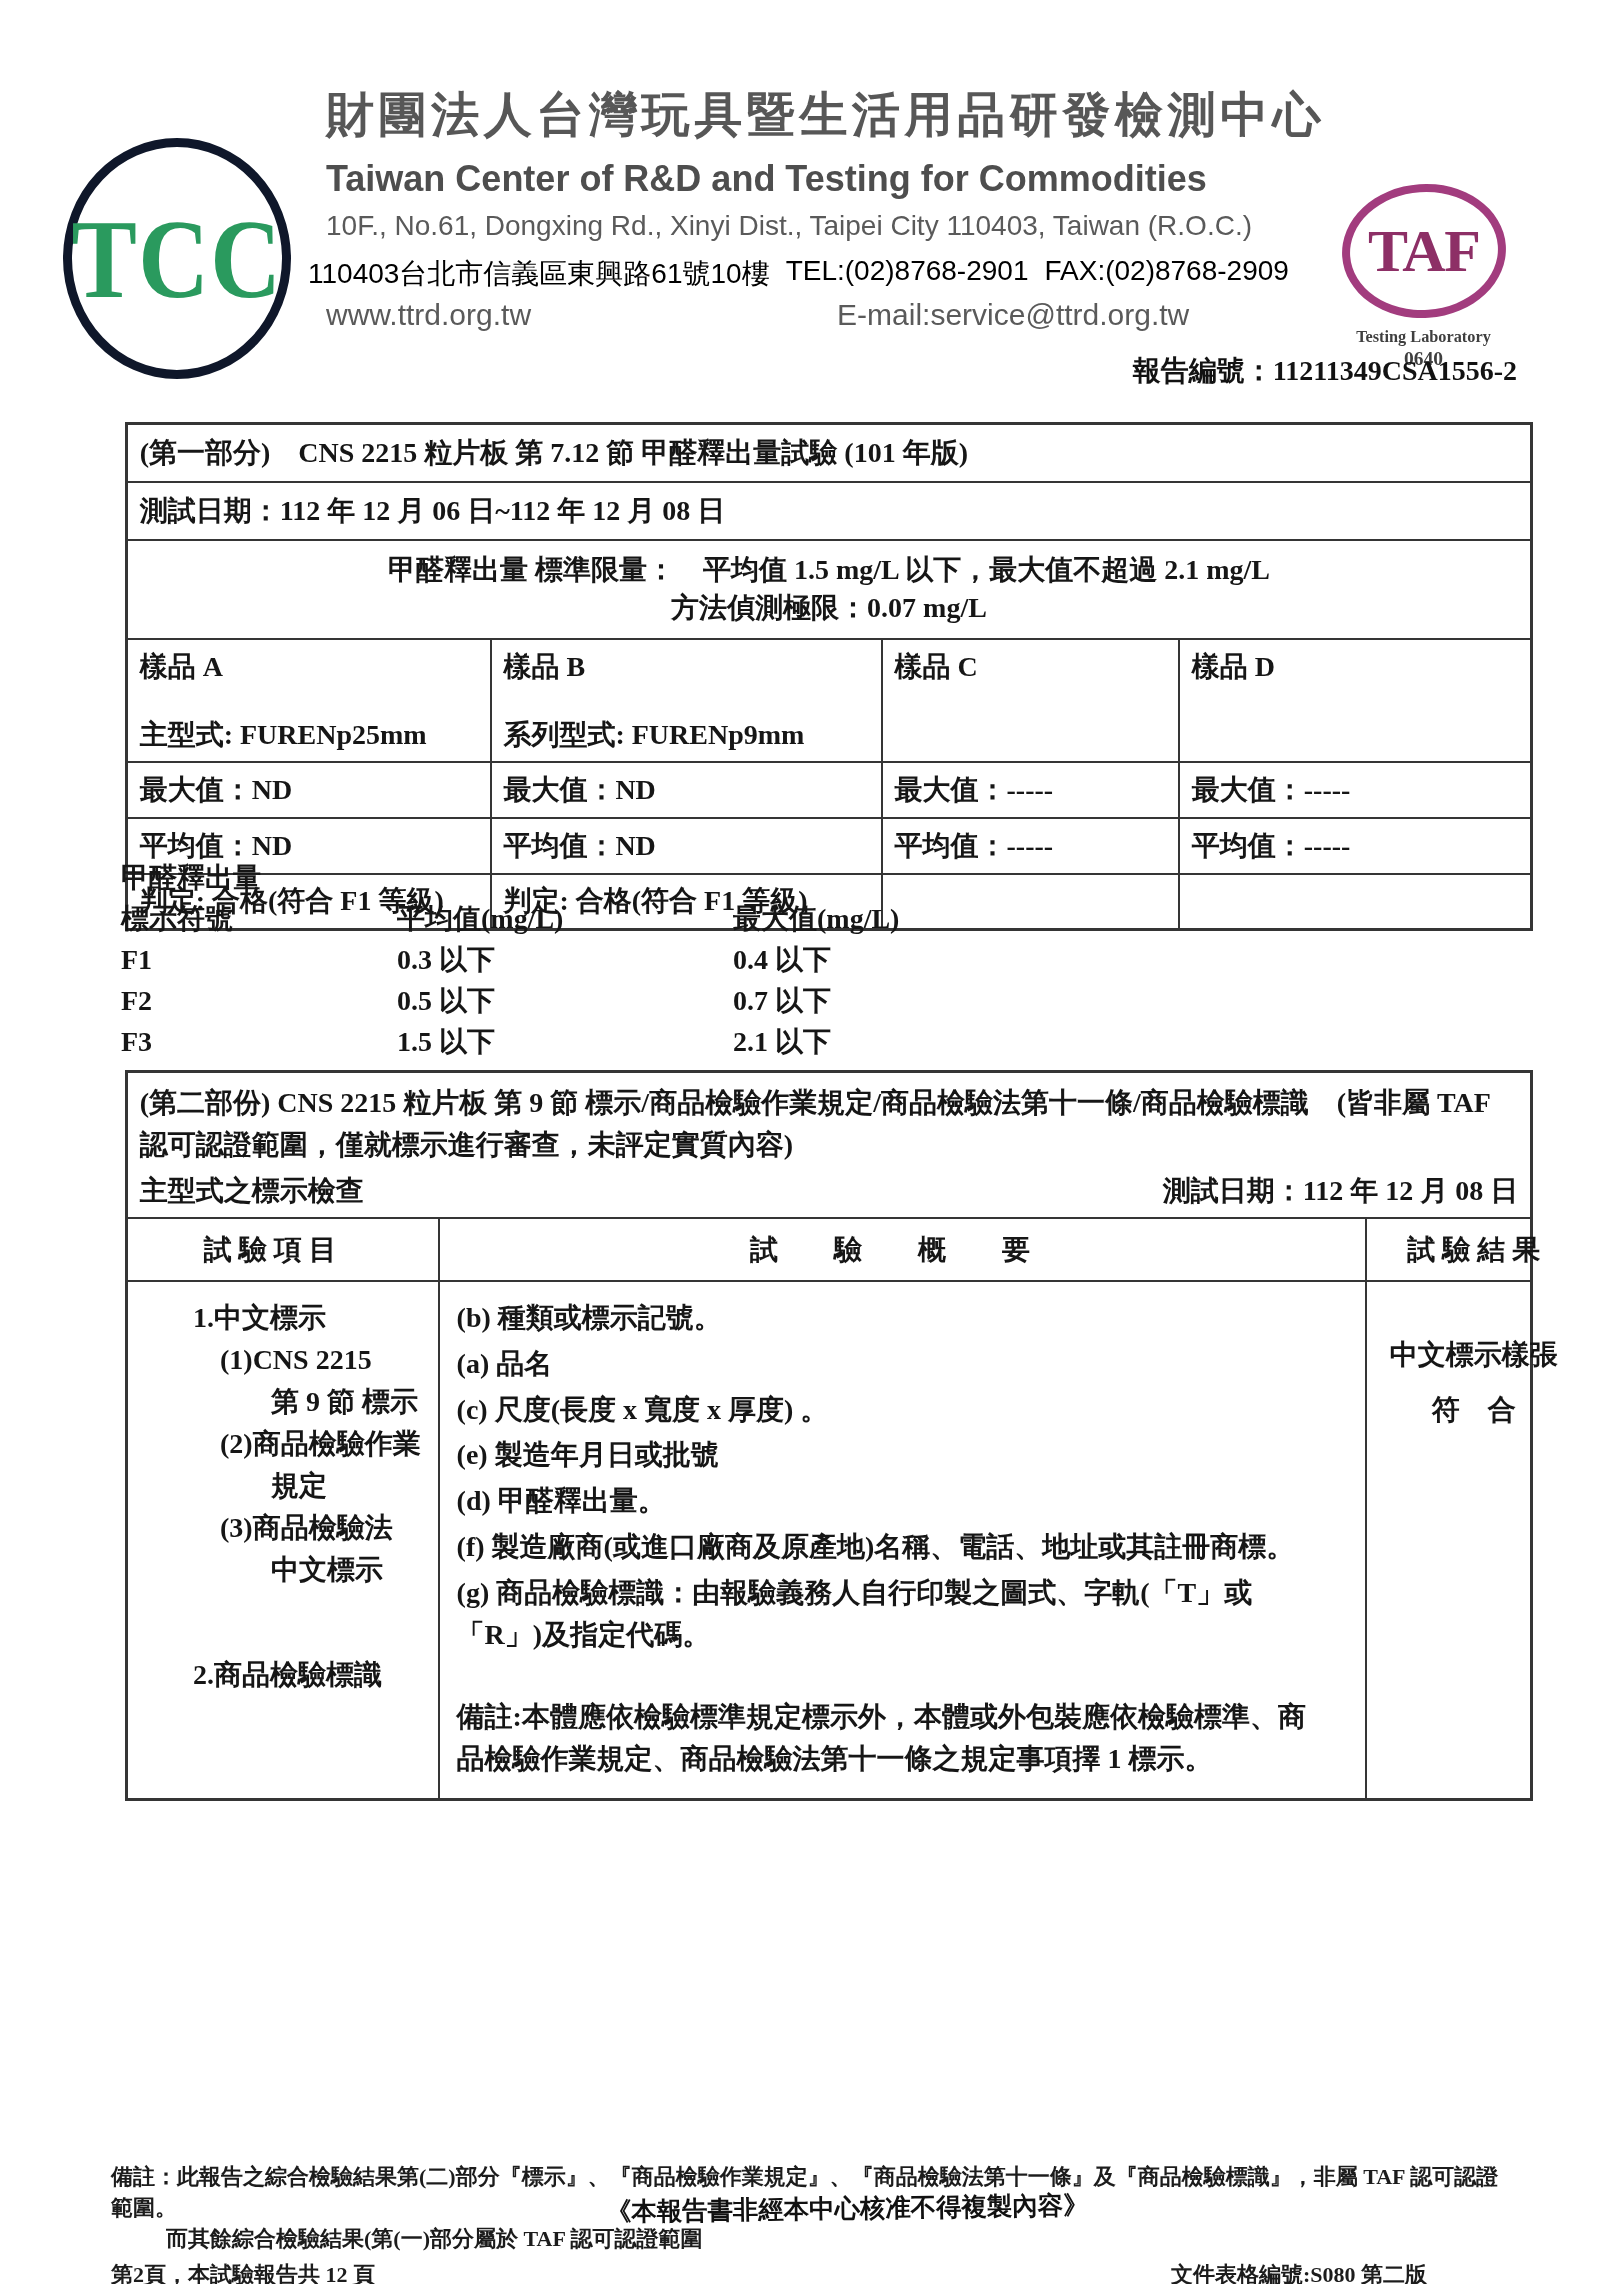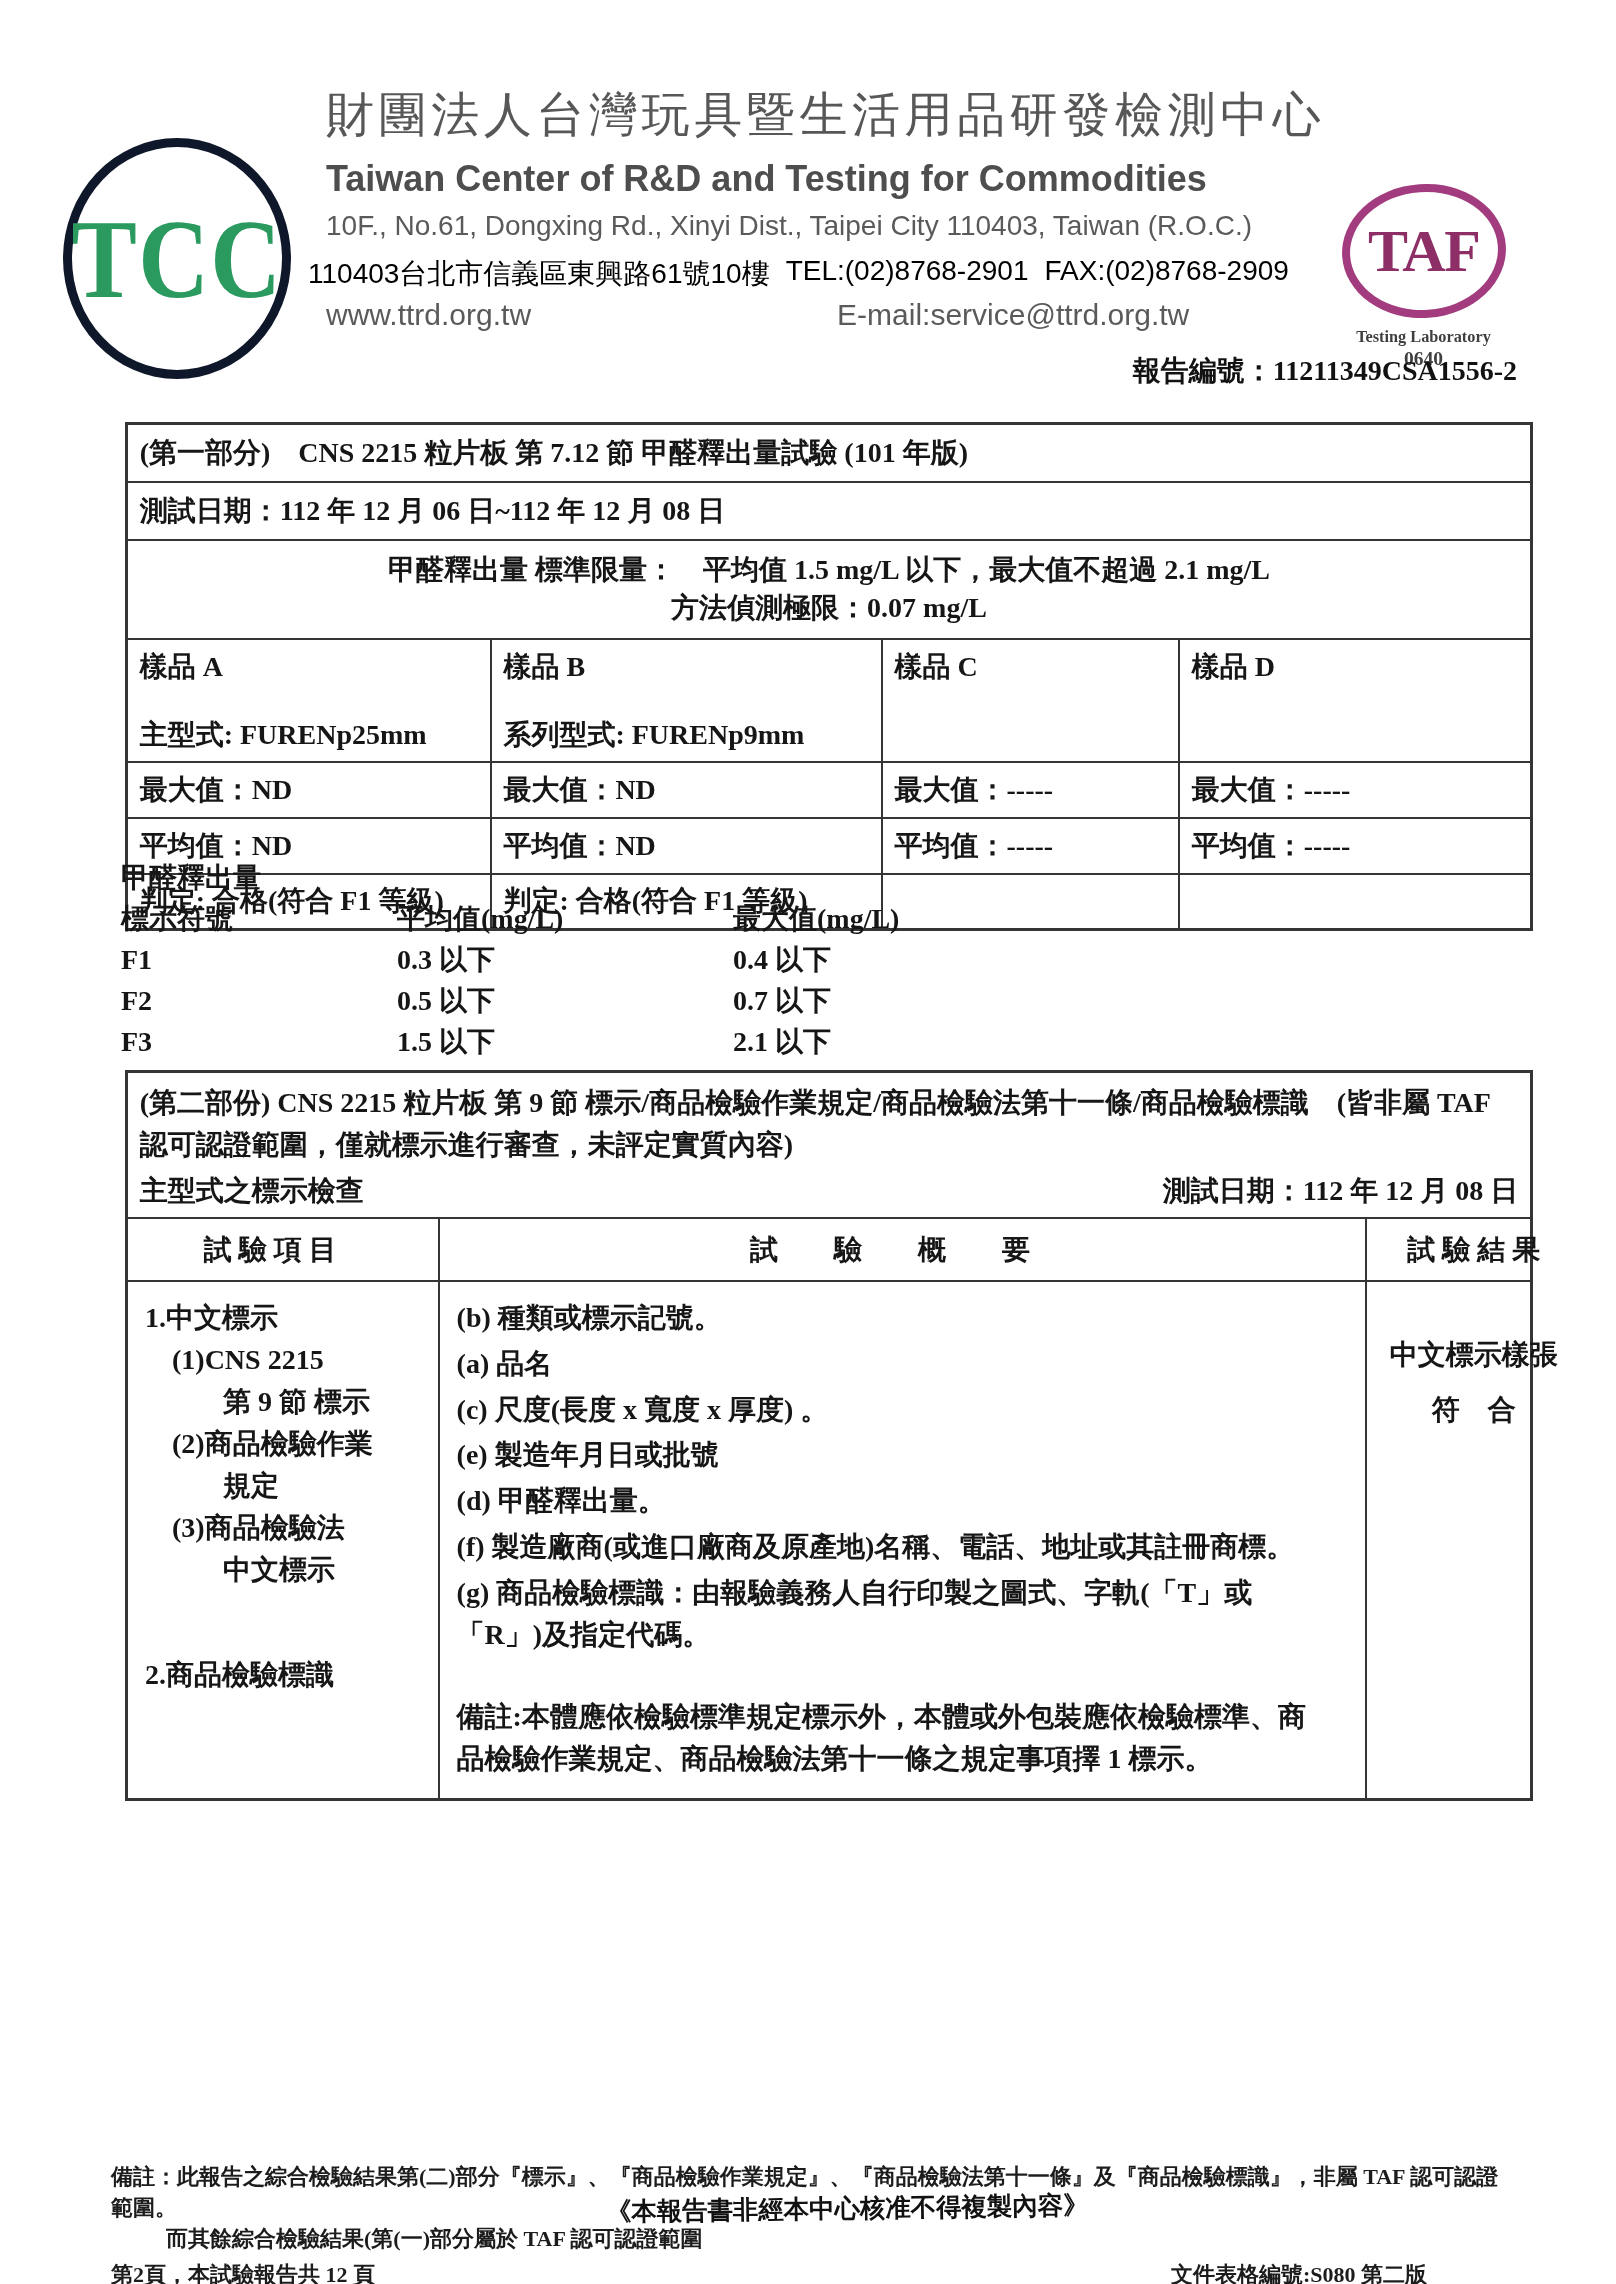--- a/index.html
+++ b/index.html
@@ -11,21 +11,21 @@
   .tcc-logo{
     position:absolute;left:63px;top:138px;width:228px;height:241px;
     border:9px solid #0f172a;border-radius:50%;
     display:flex;align-items:center;justify-content:center;box-sizing:border-box;
   }
   .tcc-logo span{
     color:#2a9a5e;font-size:98px;font-weight:800;letter-spacing:1.3px;
     font-family:"Liberation Serif","DejaVu Serif",serif;transform:scaleY(1.15);
   }
   .org-zh{
-    position:absolute;left:326px;top:83px;font-size:48px;font-weight:400;
+    position:absolute;left:326px;top:83px;font-size:48px;font-weight:700;
     color:#575757;letter-spacing:4.6px;white-space:nowrap;
   }
   .org-en{
     position:absolute;left:326px;top:158px;font-size:36px;font-weight:700;color:#4e4e4e;
     font-family:"Liberation Sans","DejaVu Sans",sans-serif;letter-spacing:0px;white-space:nowrap;
   }
   .addr1{
     position:absolute;left:326px;top:210px;font-size:28px;color:#5a5a5a;
     font-family:"Liberation Sans","DejaVu Sans",sans-serif;white-space:nowrap;
   }
@@ -73,21 +73,21 @@
   
   .emission{position:absolute;left:121px;top:858px;font-size:28px;font-weight:700;line-height:1.46;}
   .em-grid{display:grid;grid-template-columns:276px 336px auto;}
   .em-grid span{display:block;}
   
   .t2{top:1070px;}
   .t2-title{padding:9px 11.7px 5.2px;line-height:1.5;}
   .t2-sub{display:flex;justify-content:space-between;margin-top:3.9px;}
   .t2-head .cell{text-align:center;padding:11.7px 0;}
   .t2-body .cell{min-height:420px;line-height:1.5;padding:14.3px 17px;}
-  .left-lines div{white-space:nowrap;}
+  .left-lines div{white-space:nowrap;margin-left:48px;}
   .ind1{padding-left:27px;}
   .ind2{padding-left:78px;}
   .item2{margin-top:63px;}
   .mid-cell div{margin-bottom:3.9px;}
   .note{margin-top:40px;}
   .res-cell{text-align:center;padding-top:52px !important;}
   .res-line2{margin-top:13px;}
   
   .footer{
     position:absolute;left:111px;right:98px;top:2162px;font-size:22px;font-weight:600;

